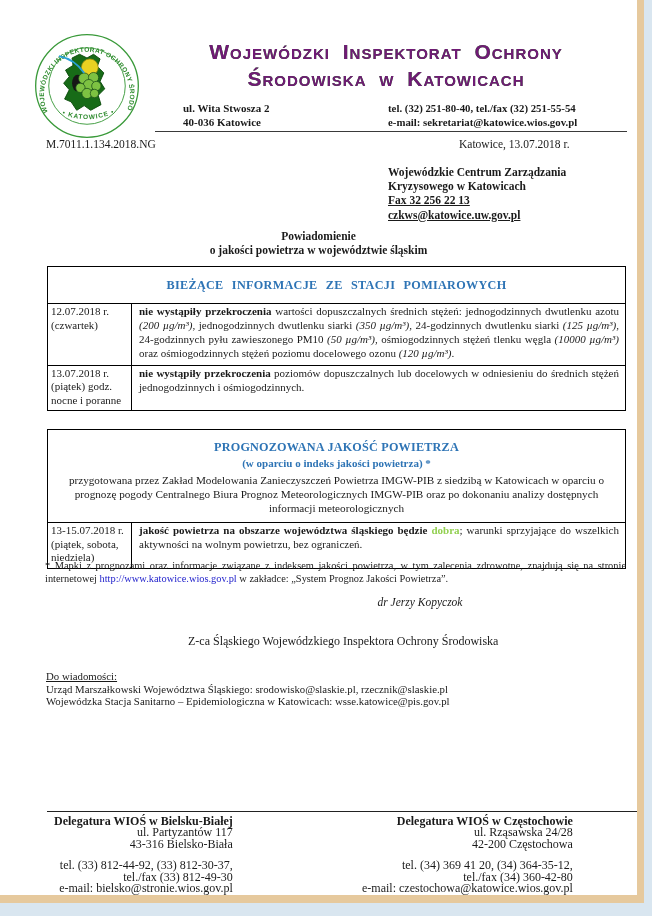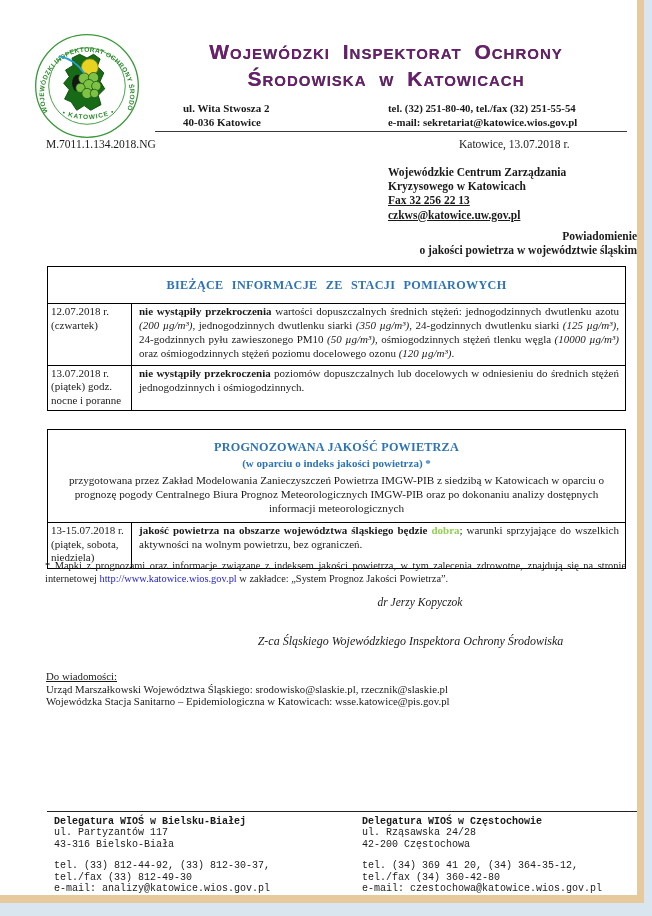--- a/index.html
+++ b/index.html
@@ -35,21 +35,21 @@
   }
   .hdr-addr { left:183px; top:102px; font-weight:bold; font-size:11px; line-height:13.5px; }
   .hdr-contact { left:388px; top:102px; font-weight:bold; font-size:10.8px; line-height:13.5px; }
   .hdr-rule { left:155px; top:131px; width:472px; border-top:1.4px solid #3a3a3a; }
   .ref { left:46px; top:138px; font-size:11.5px; }
   .pdate { left:459px; top:138px; font-size:11.5px; }
 
   .recipient { left:388px; top:165px; font-weight:bold; font-size:11.5px; line-height:14.2px; }
   .u { text-decoration:underline; }
 
-  .doc-title { left:0; top:229px; width:637px; text-align:right; font-weight:bold; font-size:11.5px; line-height:14px; }
+  .doc-title { left:0; top:229px; width:637px; text-align:center; font-weight:bold; font-size:11.5px; line-height:14px; }
 
   
   .dtable { width:577px; border:1px solid #000; background:#fff; }
   .t1 { left:47px; top:266px; }
   .t2 { left:47px; top:429px; }
   .t-title {
     padding:11px 4px 10px; text-align:center;
     color:#2e74b5; font-weight:bold; font-size:12.2px;
     letter-spacing:0.3px; word-spacing:5px;
   }
@@ -66,29 +66,29 @@
     text-align:justify;
   }
   .t2-head { padding:10px 8px 7px; text-align:center; }
   .t2-title1 { color:#2e74b5; font-weight:bold; font-size:12.2px; letter-spacing:0.2px; }
   .t2-title2 { color:#2e74b5; font-weight:bold; font-size:11px; margin-top:2px; }
   .t2-sub { font-size:11.2px; line-height:14px; margin-top:4px; }
 
   .footnote { left:45px; top:560px; width:581px; font-size:10.4px; line-height:12.6px; text-align:justify; }
 
   .sig-name { left:320px; top:596px; width:200px; text-align:center; font-style:italic; font-size:11.5px; }
-  .sig-role { left:188px; top:634px; width:445px; text-align:center; font-style:italic; font-size:12px; }
+  .sig-role { left:188px; top:634px; width:445px; font-size:12px; }
 
   .cc { left:46px; top:670px; font-size:10.8px; line-height:12.6px; }
 
   .f-rule { left:47px; top:811px; width:590px; border-top:1.6px solid #222; }
   .f-col {
     top:816px;
-    font-family:Liberation Mono, monospace;
-    font-size:10px; line-height:11.4px;
+    font-family:Liberation Serif, serif;
+    font-size:12px; line-height:11.4px;text-align:right;
   }
   .f-left { left:54px; }
   .f-right { left:362px; }
   .f-name { font-weight:bold; }
   .f-gap { height:10px; }
 </style>
 </head>
 <body>
 
 <div class="page">
@@ -201,21 +201,21 @@
 
   <div class="abs f-rule"></div>
 
   <div class="abs f-col f-left">
     <div class="f-name">Delegatura WIOŚ w Bielsku-Białej</div>
     <div>ul. Partyzantów 117</div>
     <div>43-316 Bielsko-Biała</div>
     <div class="f-gap"></div>
     <div>tel. (33) 812-44-92, (33) 812-30-37,</div>
     <div>tel./fax (33) 812-49-30</div>
-    <div>e-mail: analizy@katowice.wios.gov.pl</div>
+    <div>e-mail: bielsko@stronie.wios.gov.pl</div>
   </div>
 
   <div class="abs f-col f-right">
     <div class="f-name">Delegatura WIOŚ w Częstochowie</div>
     <div>ul. Rząsawska 24/28</div>
     <div>42-200 Częstochowa</div>
     <div class="f-gap"></div>
     <div>tel. (34) 369 41 20, (34) 364-35-12,</div>
     <div>tel./fax (34) 360-42-80</div>
     <div>e-mail: czestochowa@katowice.wios.gov.pl</div>

